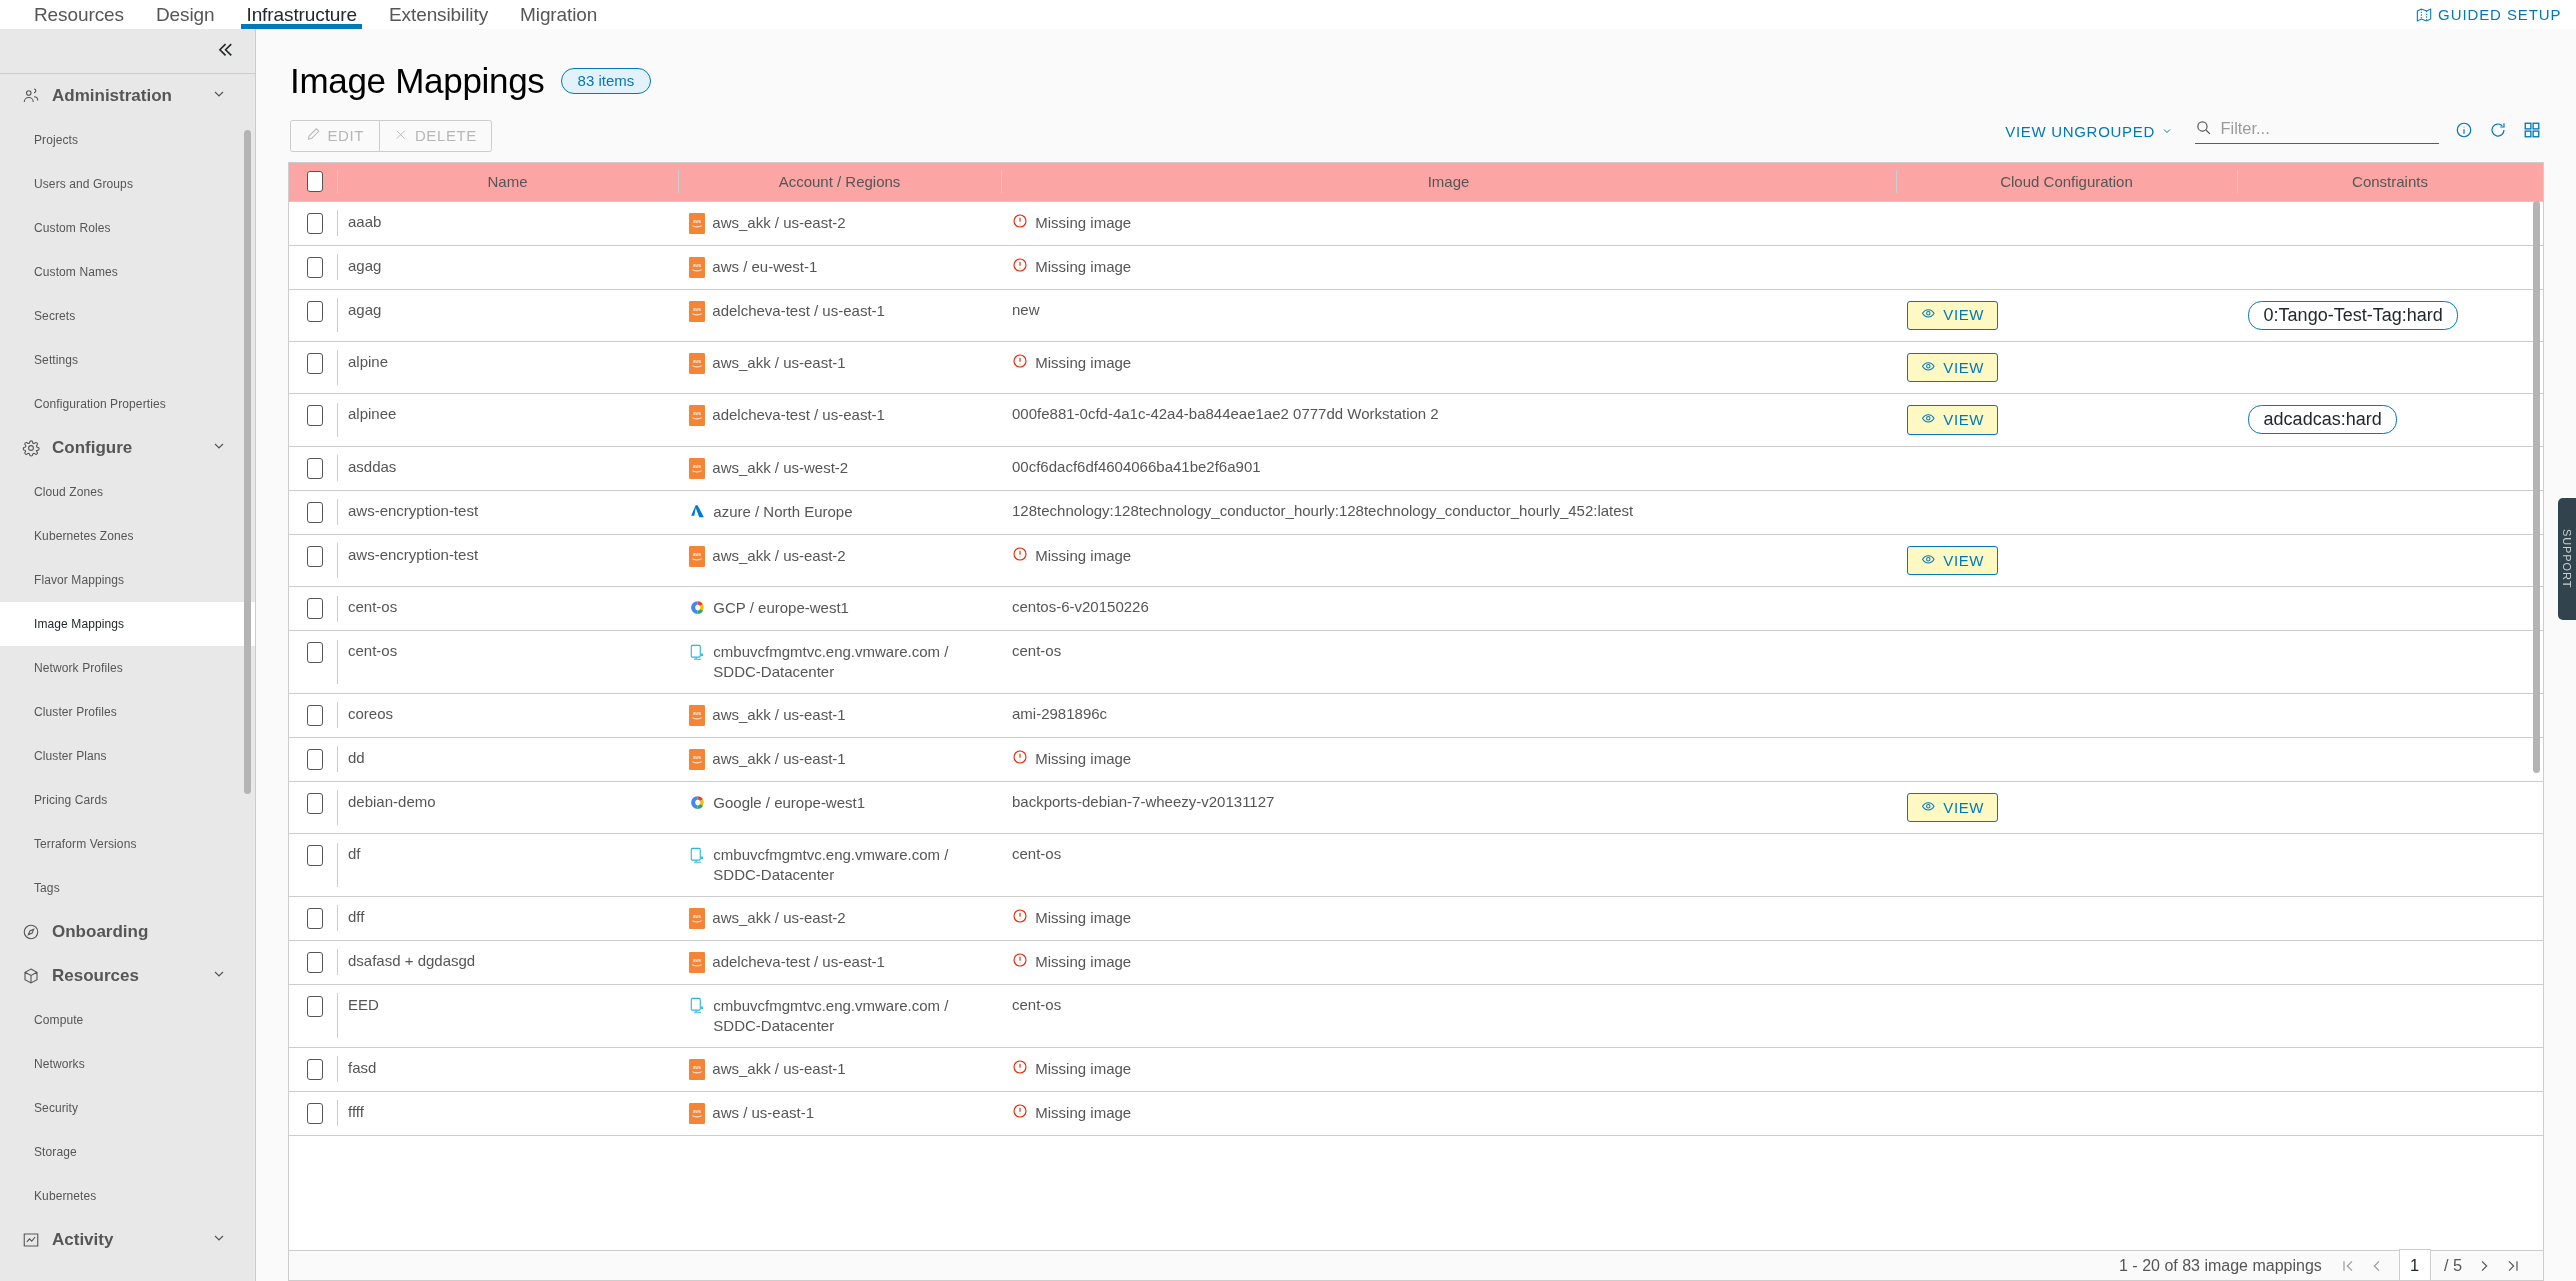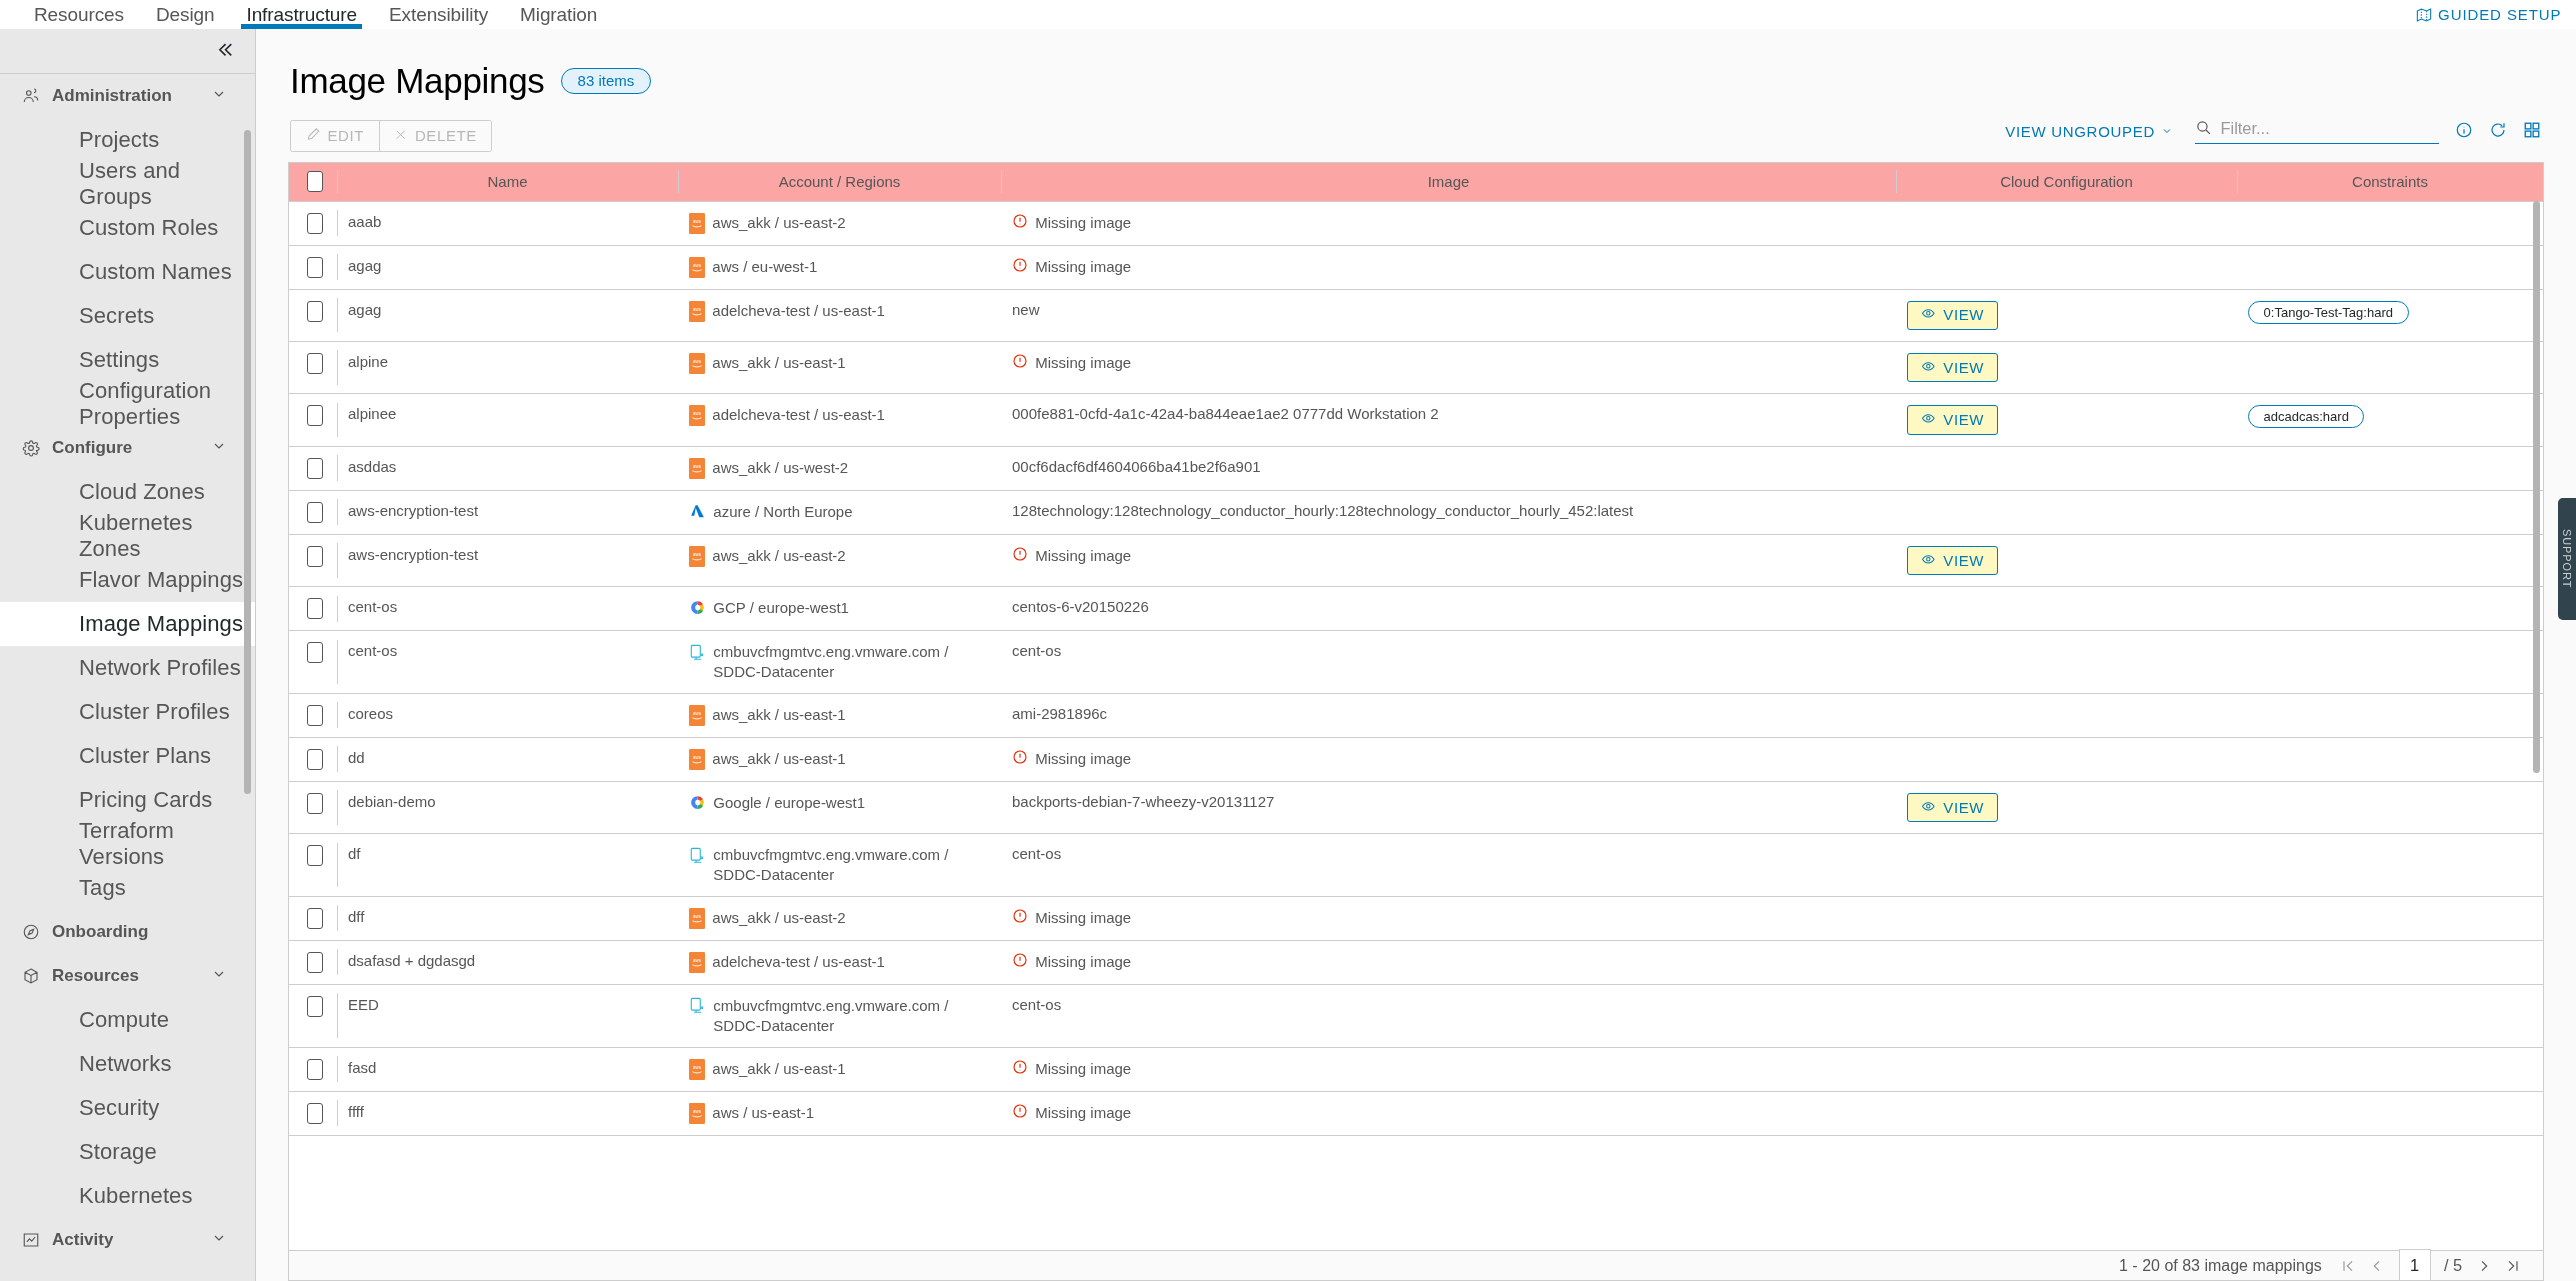--- a/index.html
+++ b/index.html
@@ -53,22 +53,22 @@
   }
   .nav-group {
     display:flex; align-items:center; height:44px;
     padding-left:22px; gap:12px; cursor:pointer;
     font-weight:bold; color:#565656; font-size:17px;
     position:relative;
   }
   .nav-group .caret { position:absolute; right:28px; }
   .nav-link {
     display:flex; align-items:center; height:44px;
-    padding-left:79px; cursor:pointer;
-    color:#565656; font-size:22px; letter-spacing:0.1px;
+    padding-left:34px; cursor:pointer;
+    color:#565656; font-size:12px; letter-spacing:0.1px;
   }
   .nav-link.selected { background:#ffffff; color:#21292b; }
   #sidebar-scrollbar-track {
     position:absolute; right:3.7px; top:0; bottom:0; width:8.5px;
   }
   #sidebar-scrollbar-thumb {
     position:absolute; top:56px; left:1.2px; width:6.7px; height:664px;
     background:#b4b4b4; border-radius:3.7px;
   }
 
@@ -167,21 +167,21 @@
   .missing .warn { flex:none; }
 
   .view-btn {
     display:inline-flex; gap:7.3px;
     border:1.2px solid #0079b8; border-radius:3px; color:#0079b8;
     background:#fef9c3; padding:4.9px 13.4px; font-size:15px; letter-spacing:0.6px;
     cursor:pointer; font-family:inherit;
   }
   .pill {
     display:inline-block; border:1.2px solid #0079b8; border-radius:13.4px;
-    color:#21292b; background:#fff; padding:3px 14.6px; font-size:13px;
+    color:#21292b; background:#fff; padding:3px 14.6px; font-size:18px;
   }
 
   #table-footer {
     margin-top:auto; background:#fafafa; border-top:0.6px solid #cdcdcd;
     height:30px; display:flex; align-items:center; justify-content:flex-end;
     padding-right:22px; gap:18px;
   }
   #footer-count { font-size:16px; color:#565656; }
   #pager { display:flex; align-items:center; gap:13.4px; color:#565656; }
   .pbtn { cursor:pointer; display:flex; align-items:center; }

